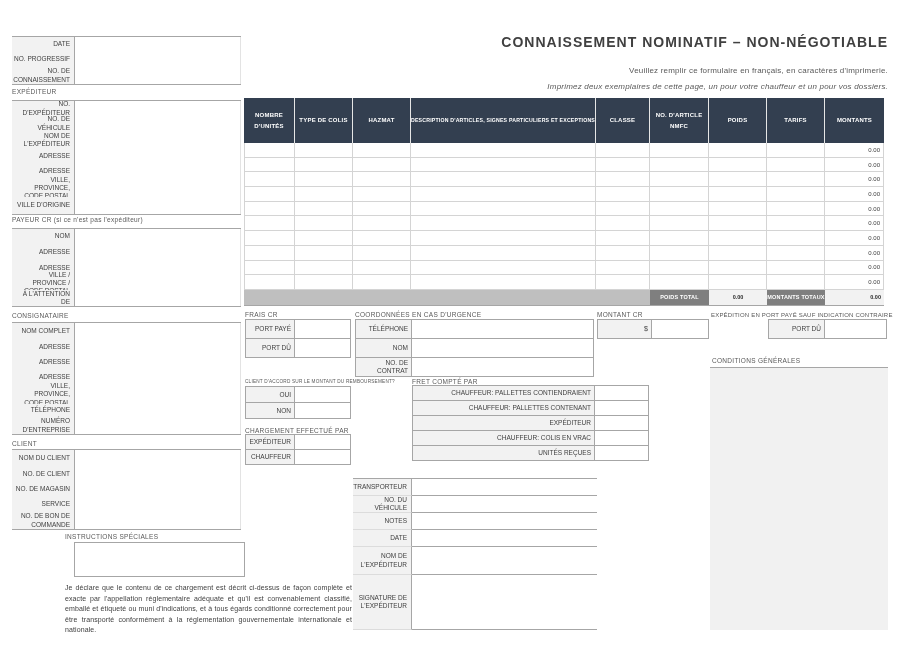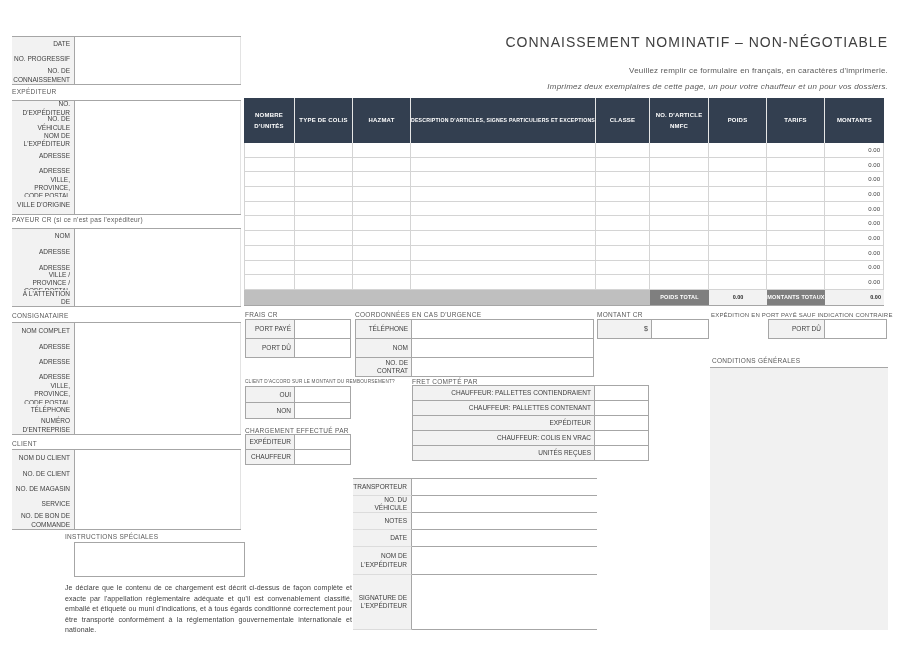--- a/index.html
+++ b/index.html
@@ -2,21 +2,21 @@
 <html><head>
 <meta charset="utf-8">
 <style>
   html,body{margin:0;padding:0;background:#fff;}
   .page{position:relative;width:900px;height:646px;background:#fff;overflow:hidden;
         font-family:"Liberation Sans",sans-serif;color:#404040;}
   .abs{position:absolute;}
 
   
   .page-title{font-size:15px;font-weight:bold;color:#8a8a8a;letter-spacing:1px;}
-  .doc-title{font-size:14px;font-weight:400;color:#404040;letter-spacing:1px;text-align:right;}
+  .doc-title{font-size:14px;font-weight:700;color:#404040;letter-spacing:1px;text-align:right;}
   .instr{font-size:8px;color:#595959;text-align:right;letter-spacing:0.2px;}
   .instr.it{font-style:italic;}
 
   
   .sec-title{font-size:6.5px;color:#595959;letter-spacing:0.3px;}
   .lbox{border-top:1px solid #a6a6a6;border-bottom:1px solid #a6a6a6;width:229px;box-sizing:border-box;}
   .lrow{display:flex;}
   .flabel{width:63px;box-sizing:border-box;background:#f2f2f2;border-right:1px solid #a6a6a6;
           font-size:6.5px;color:#404040;text-align:right;line-height:1.25;
           display:flex;flex-direction:column;justify-content:center;align-items:flex-end;

